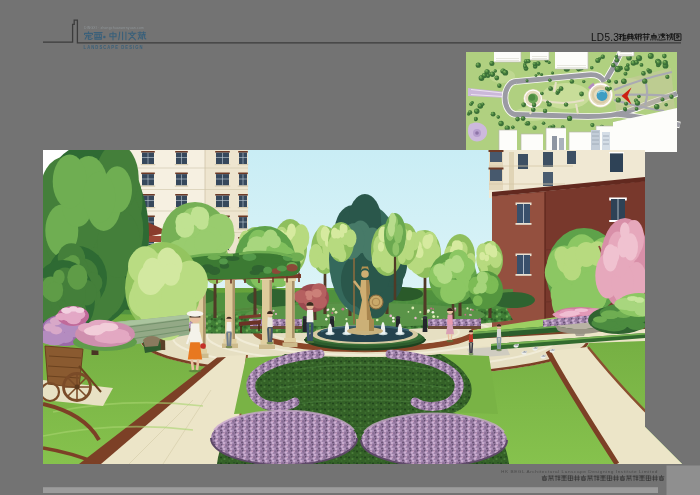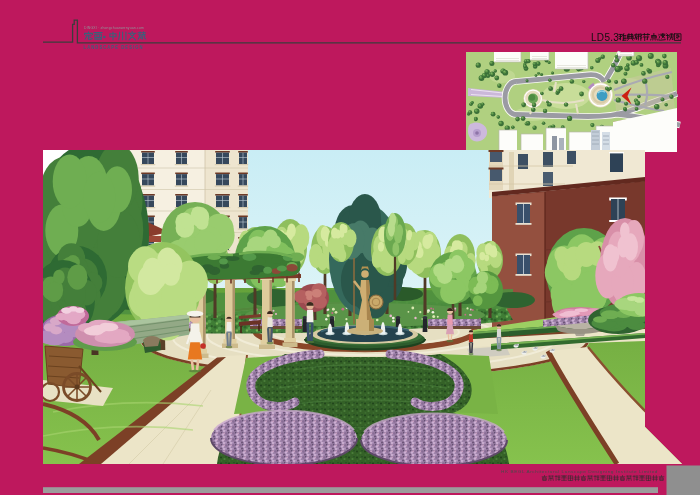--- a/index.html
+++ b/index.html
@@ -1,16 +1,16 @@
 <!DOCTYPE html>
 <html><head>
 <meta charset="utf-8">
 <style>
 html,body{margin:0;padding:0;background:#fff;}
-#page{position:relative;width:700px;height:495px;background:#be185d;overflow:hidden;
+#page{position:relative;width:700px;height:495px;background:#737373;overflow:hidden;
 font-family:"Liberation Sans",sans-serif;}
 svg{position:absolute;top:0;left:0;}
 </style>
 </head>
 <body>
 <div id="page">
 <svg width="700" height="495" viewBox="0 0 700 495">
 <defs>
 <linearGradient id="skyg" x1="0" y1="0" x2="0" y2="1">
 <stop offset="0" stop-color="#c9edf5"></stop>

